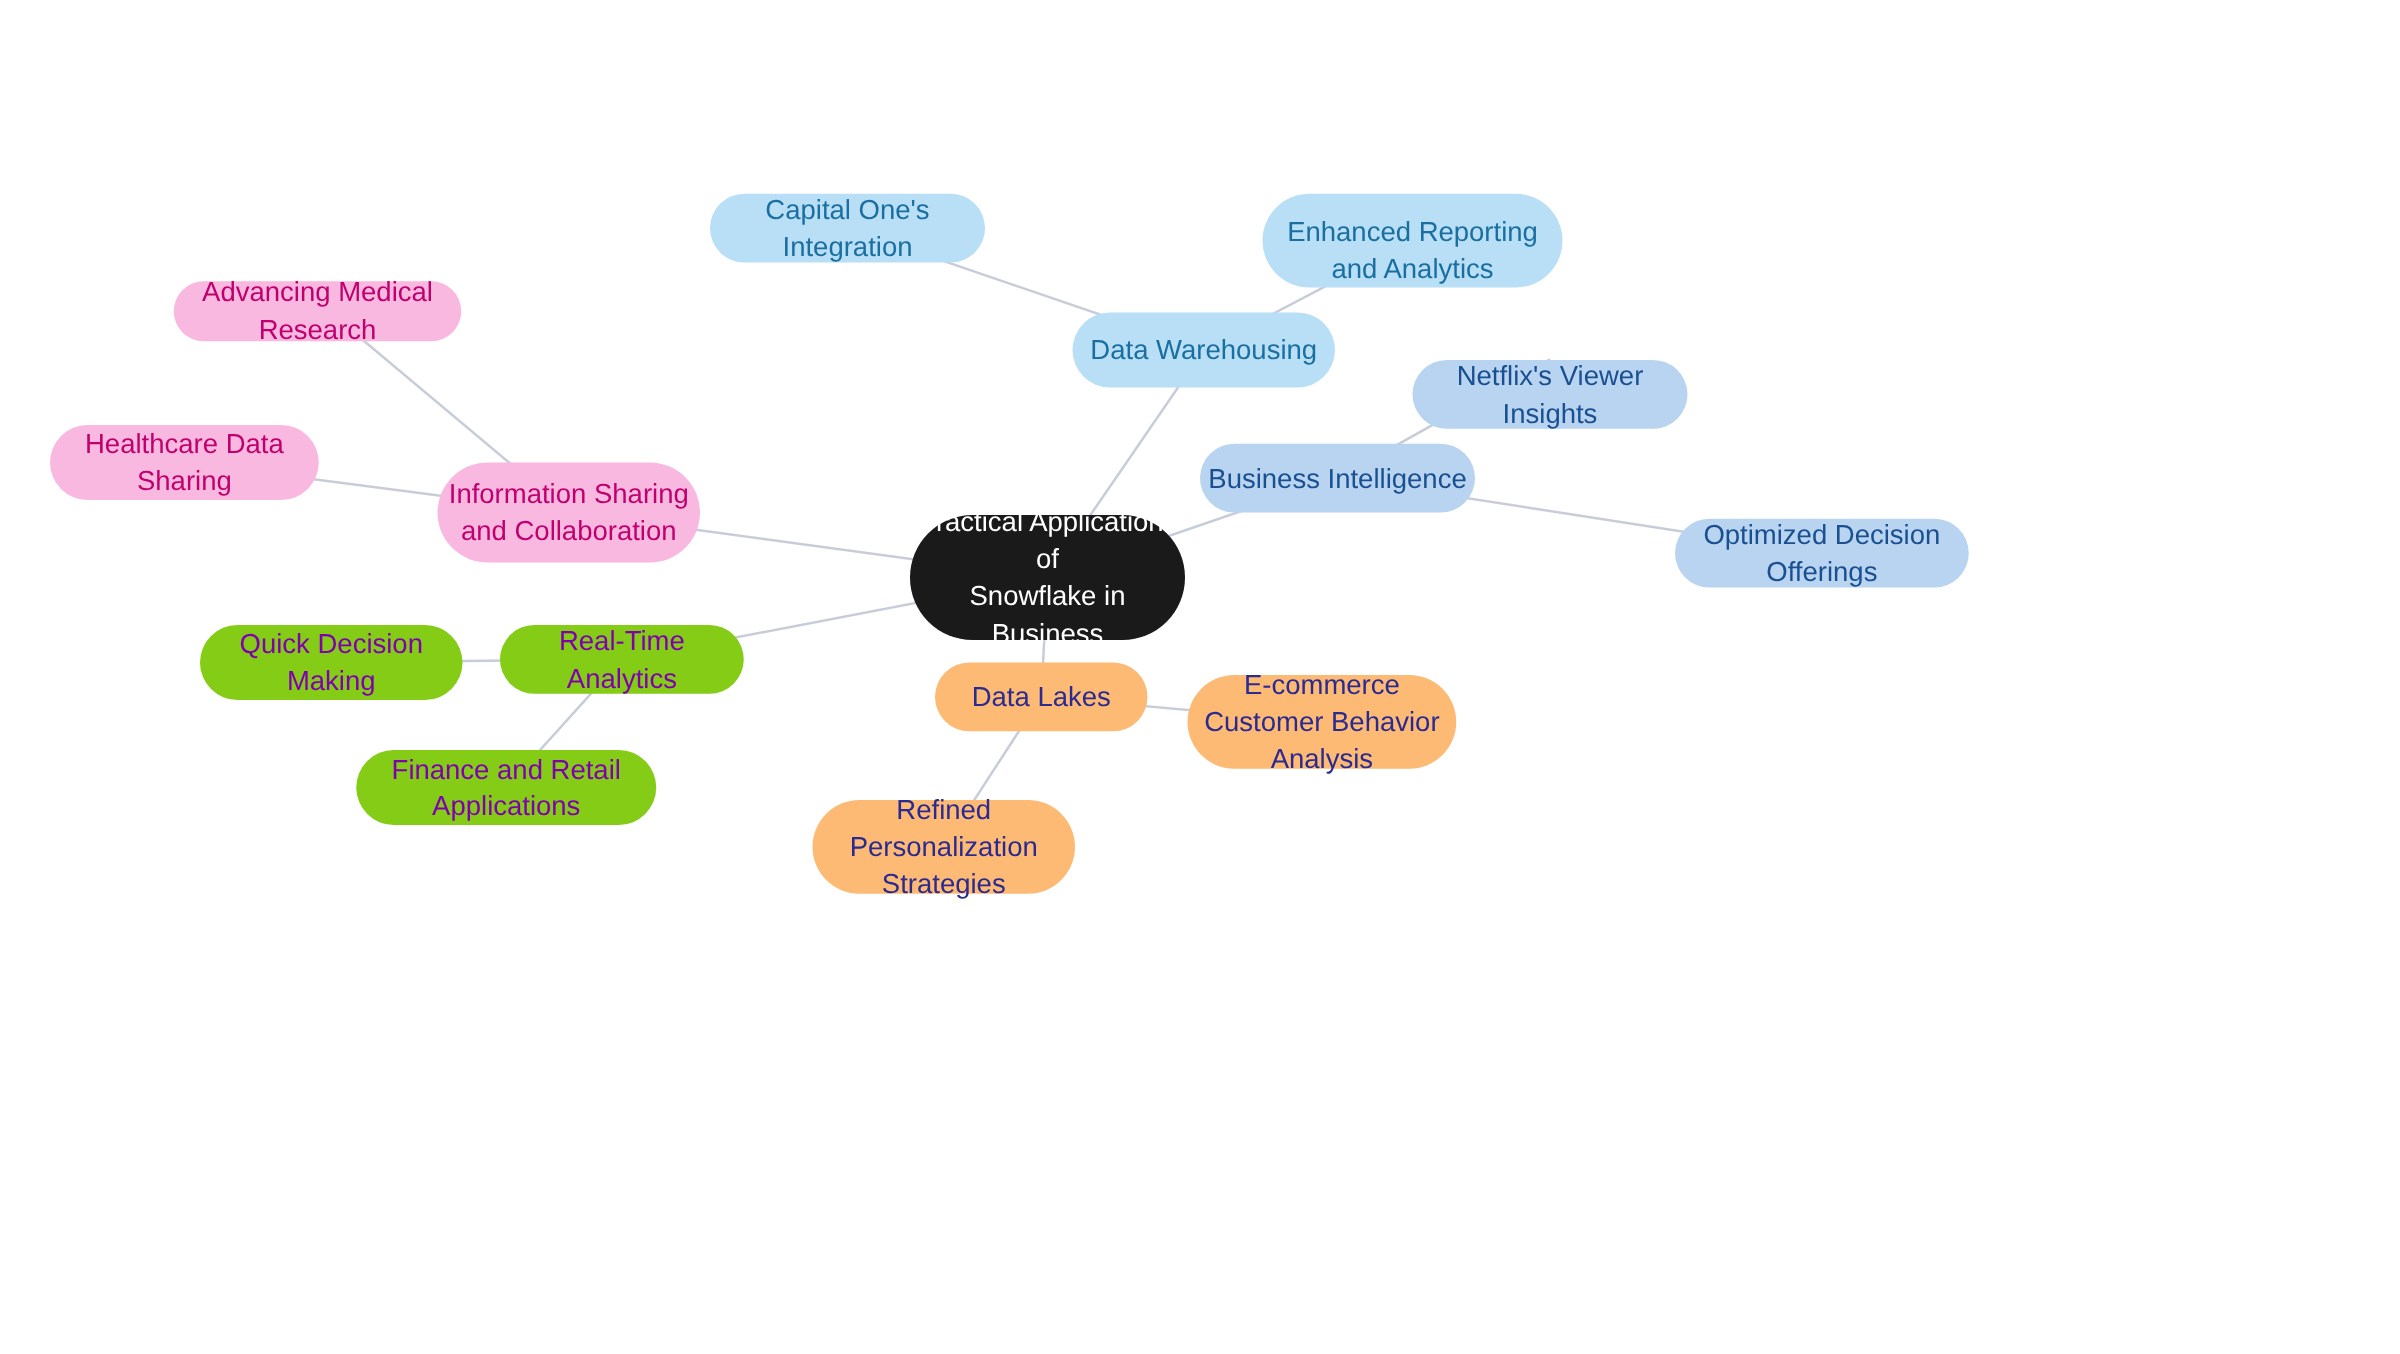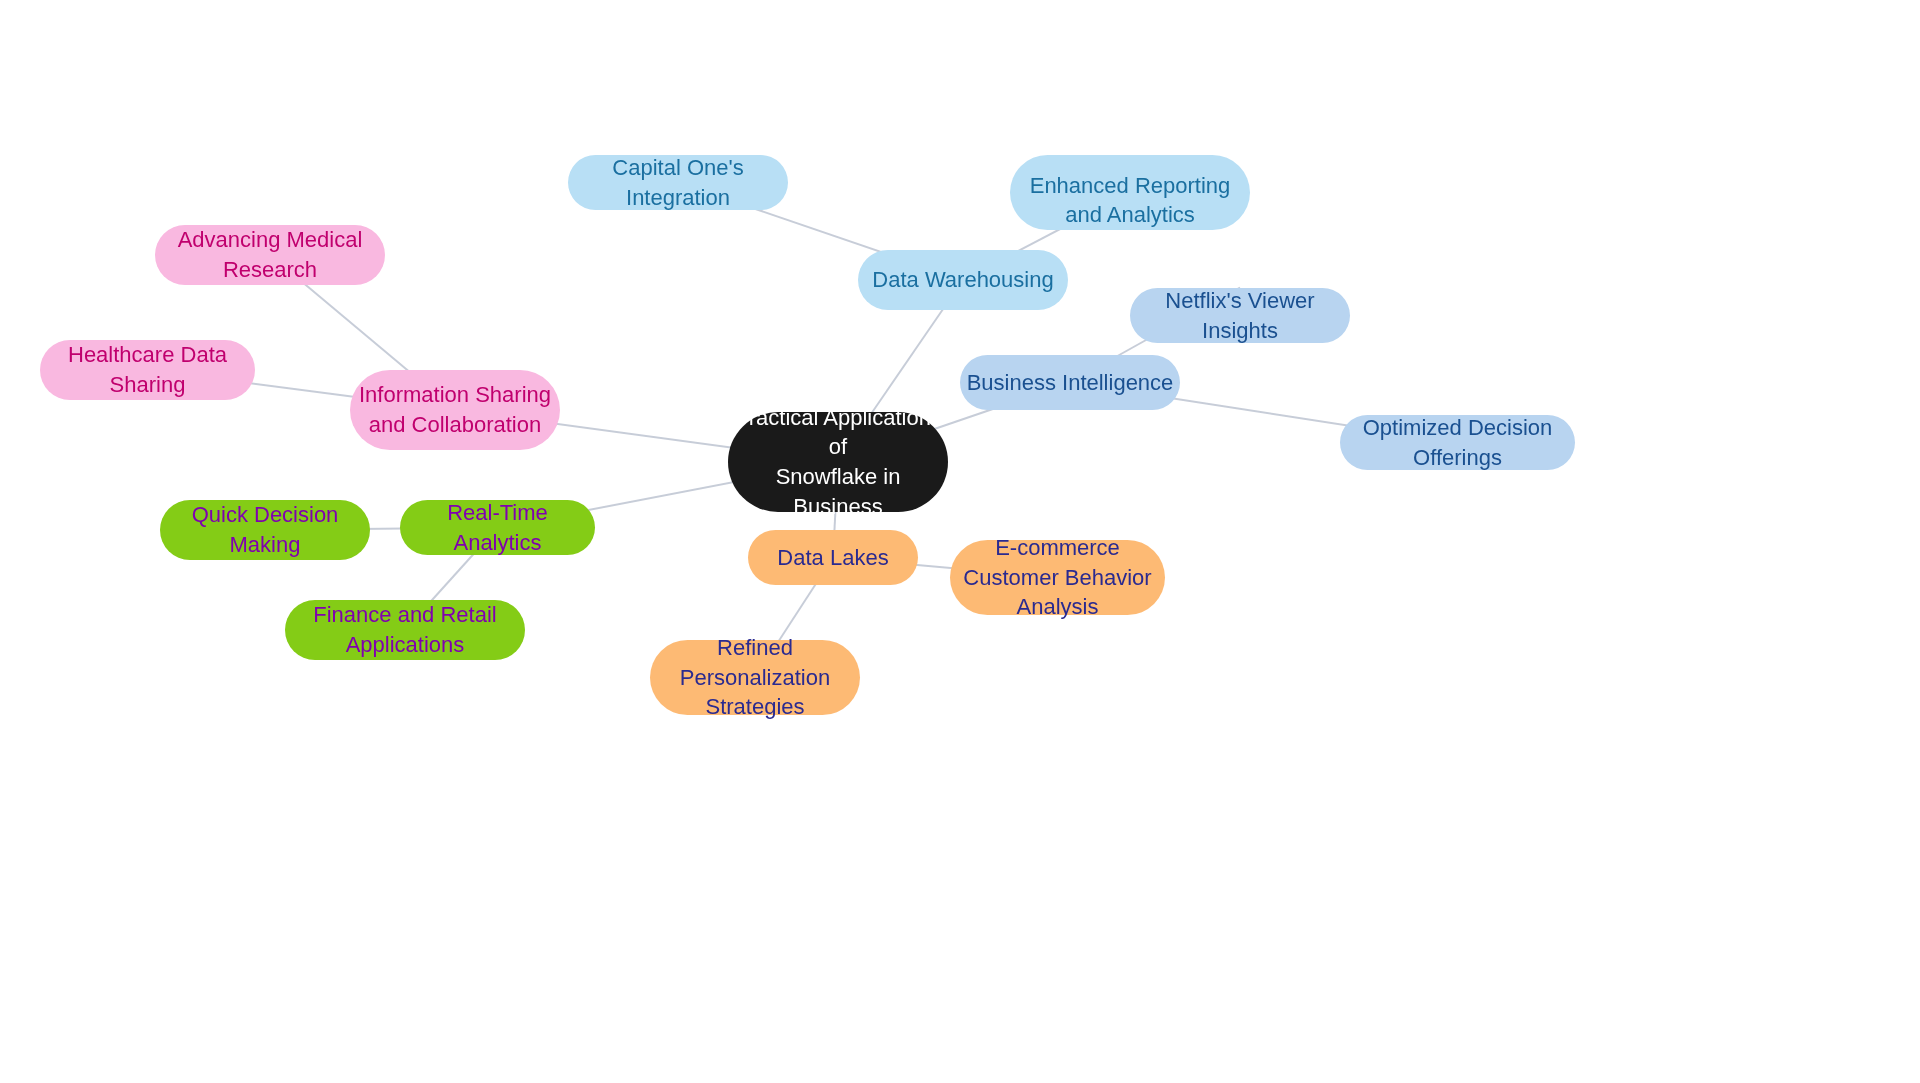--- a/index.html
+++ b/index.html
@@ -120,33 +120,33 @@
     </div>
     <div class="node node-blue-mid" style="left: 1130px; top: 260px; width: 220px; height: 55px; margin-top: 28px;">
       <span class="node-text">Netflix's Viewer Insights</span>
     </div>
     <div class="node node-blue-mid" style="left: 1340px; top: 415px; width: 235px; height: 55px;">
       <span class="node-text">Optimized Decision Offerings</span>
     </div>
     <div class="node node-pink" style="left: 350px; top: 370px; width: 210px; height: 80px;">
       <span class="node-text">Information Sharing and Collaboration</span>
     </div>
-    <div class="node node-pink" style="left: 155px; top: 225px; width: 230px; height: 60px;">
+    <div class="node node-pink" style="left: 139px; top: 225px; width: 230px; height: 48px;">
       <span class="node-text">Advancing Medical Research</span>
     </div>
     <div class="node node-pink" style="left: 40px; top: 340px; width: 215px; height: 60px;">
       <span class="node-text">Healthcare Data Sharing</span>
     </div>
     <div class="node node-purple" style="left: 400px; top: 500px; width: 195px; height: 55px;">
       <span class="node-text">Real-Time Analytics</span>
     </div>
     <div class="node node-purple" style="left: 160px; top: 500px; width: 210px; height: 60px;">
       <span class="node-text">Quick Decision Making</span>
     </div>
-    <div class="node node-purple" style="left: 285px; top: 600px; width: 240px; height: 60px;">
+    <div class="node node-purple" style="left: 285px; top: 600px; width: 240px; height: 60px; align-items: flex-end;">
       <span class="node-text">Finance and Retail Applications</span>
     </div>
     <div class="node node-lavender" style="left: 748px; top: 530px; width: 170px; height: 55px;">
       <span class="node-text">Data Lakes</span>
     </div>
     <div class="node node-lavender" style="left: 650px; top: 640px; width: 210px; height: 75px;">
       <span class="node-text">Refined Personalization Strategies</span>
     </div>
     <div class="node node-lavender" style="left: 950px; top: 540px; width: 215px; height: 75px;">
       <span class="node-text">E-commerce Customer Behavior Analysis</span>

